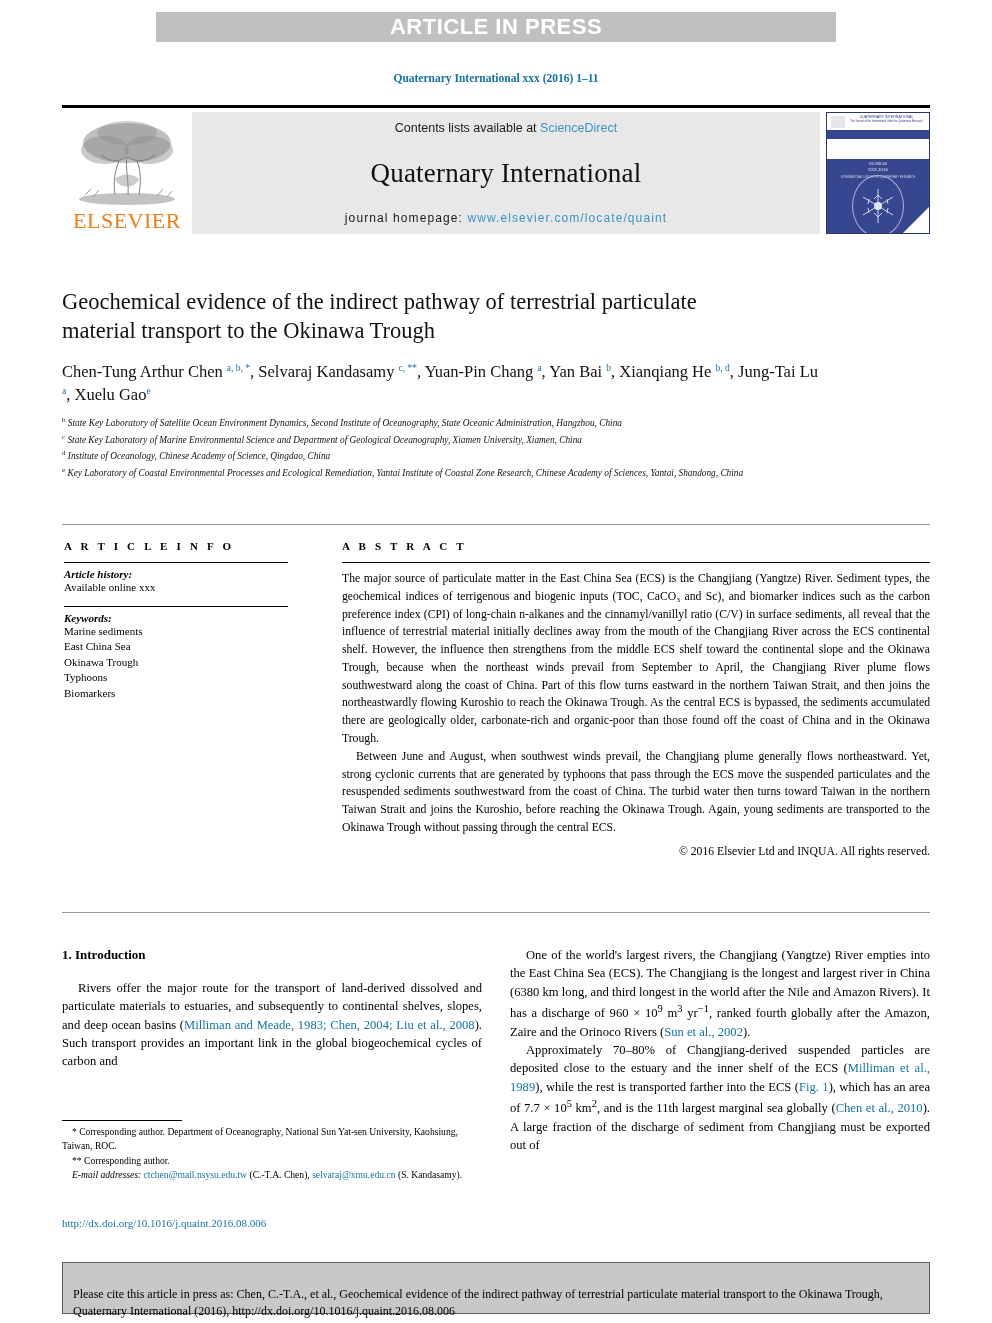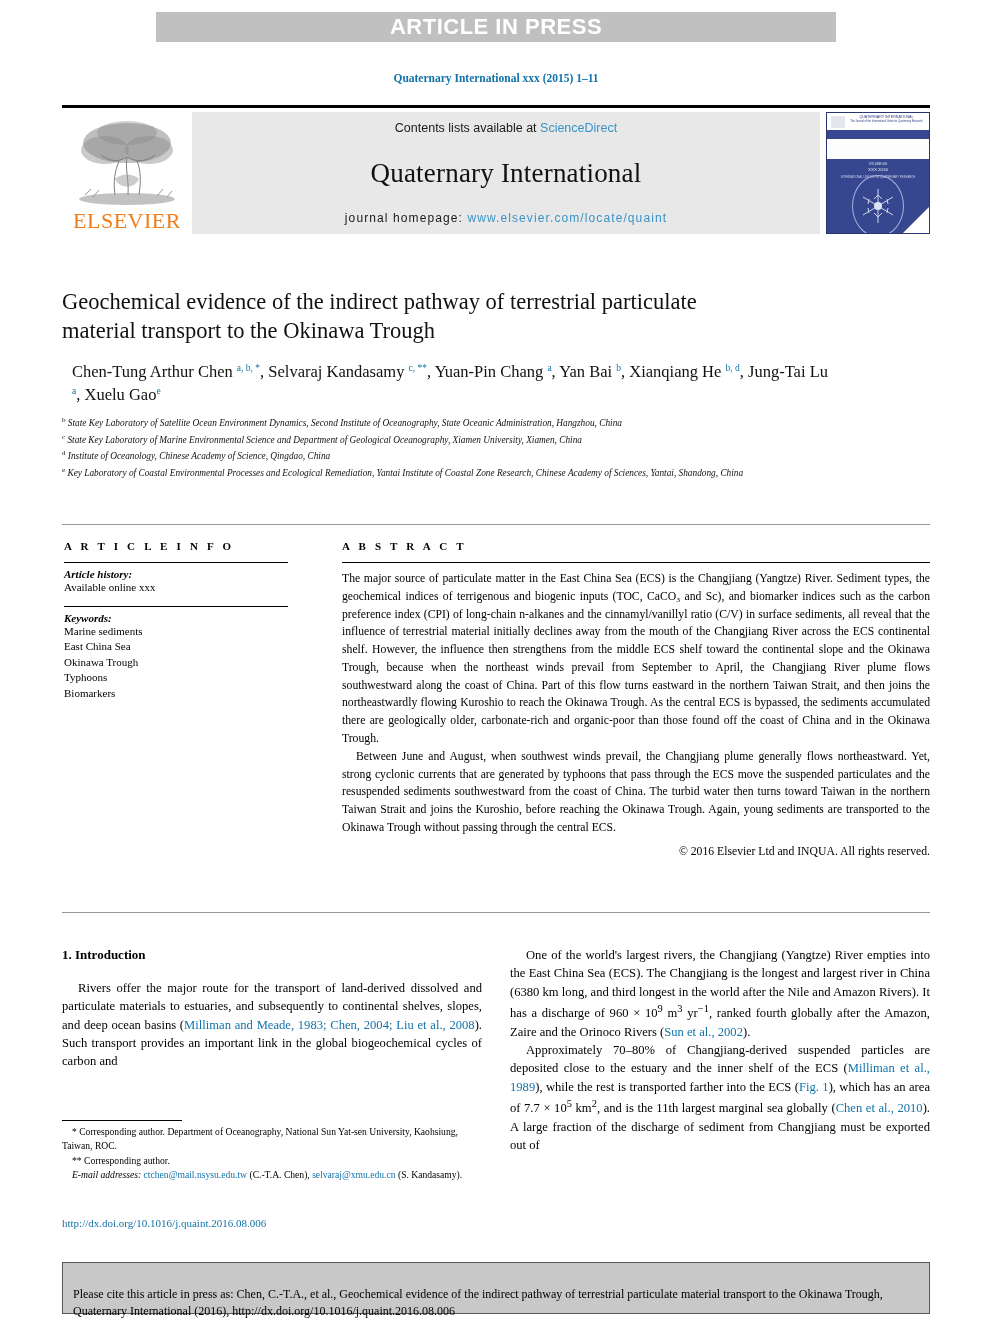--- a/index.html
+++ b/index.html
@@ -139,21 +139,21 @@
     position: absolute;
     left: 62px; top: 288px;
     width: 700px;
     font-family: "Liberation Serif", serif;
     font-size: 22.5px;
     line-height: 1.28;
     color: #111;
   }
   .authors {
     position: absolute;
-    left: 72px; top: 360px;
+    left: 62px; top: 360px;
     width: 760px;
     font-family: "Liberation Serif", serif;
     font-size: 16.5px;
     line-height: 1.42;
     color: #111;
   }
   .authors sup { color: #1273a9; font-size: 9.5px; }
 
   
   .affils {
@@ -302,21 +302,21 @@
     line-height: 1.42;
   }
 </style>
 </head>
 <body>
 
 <div class="aip-band">
   <span class="aip-text">ARTICLE IN PRESS</span>
 </div>
 
-<div class="runhead">Quaternary International xxx (2015) 1–11</div>
+<div class="runhead">Quaternary International xxx (2016) 1–11</div>
 
 <div class="jheader">
 
   <div class="elsevier-logo">
     <svg class="tree-svg" width="112" height="92" viewBox="0 0 112 92">
       <g fill="#8a8a8a">
         <ellipse cx="56" cy="26" rx="44" ry="20" opacity="0.55"></ellipse>
         <ellipse cx="34" cy="33" rx="24" ry="14" opacity="0.45"></ellipse>
         <ellipse cx="78" cy="33" rx="24" ry="14" opacity="0.45"></ellipse>
         <ellipse cx="56" cy="16" rx="30" ry="12" opacity="0.4"></ellipse>

